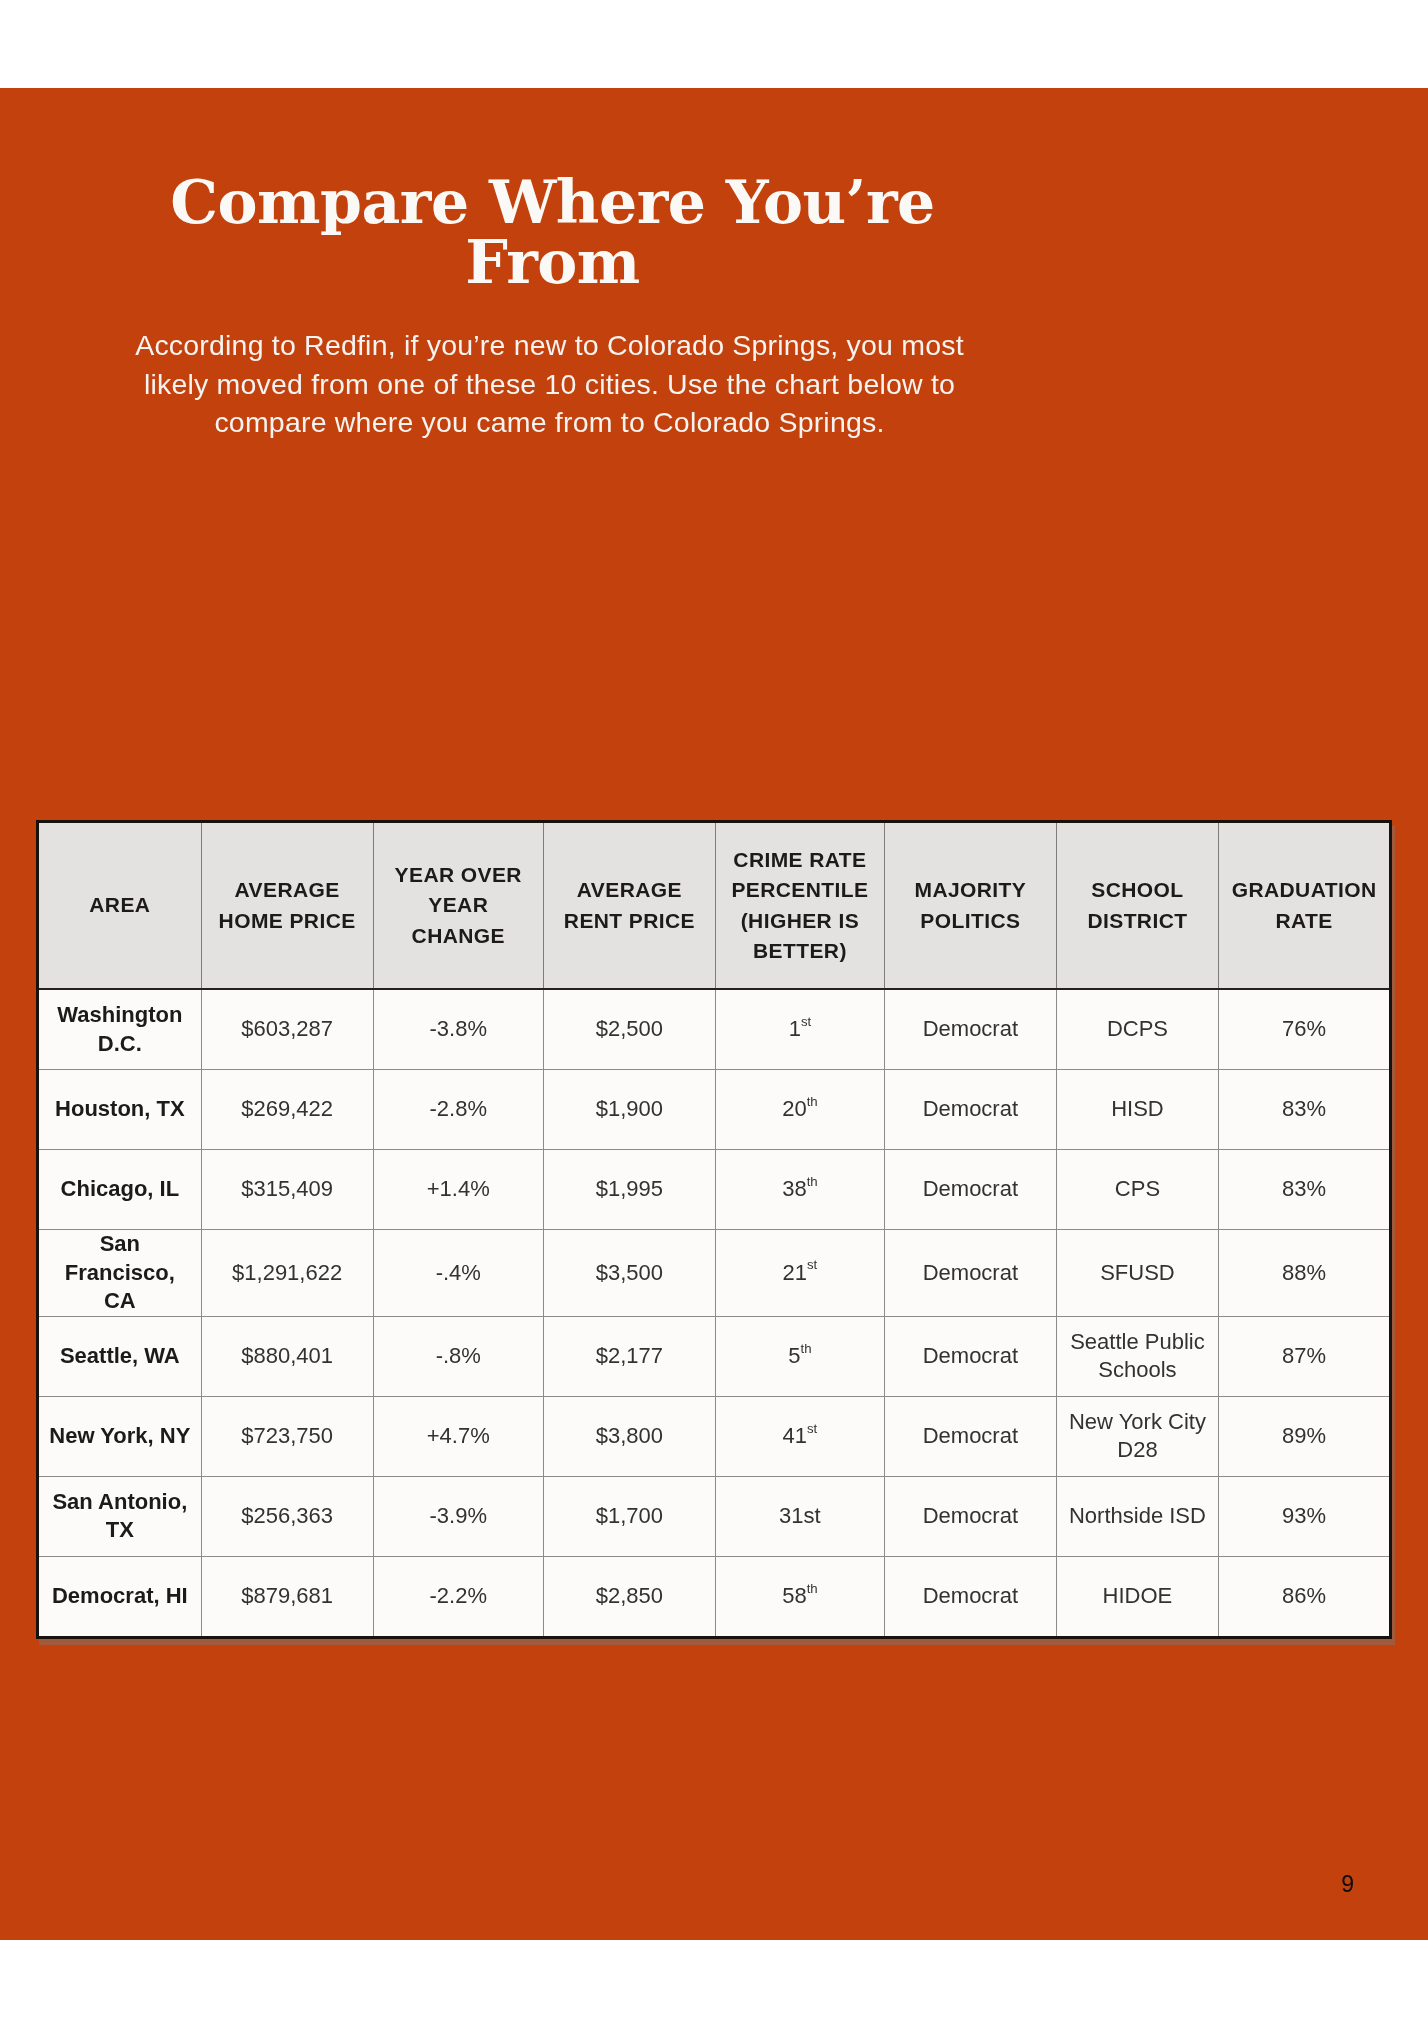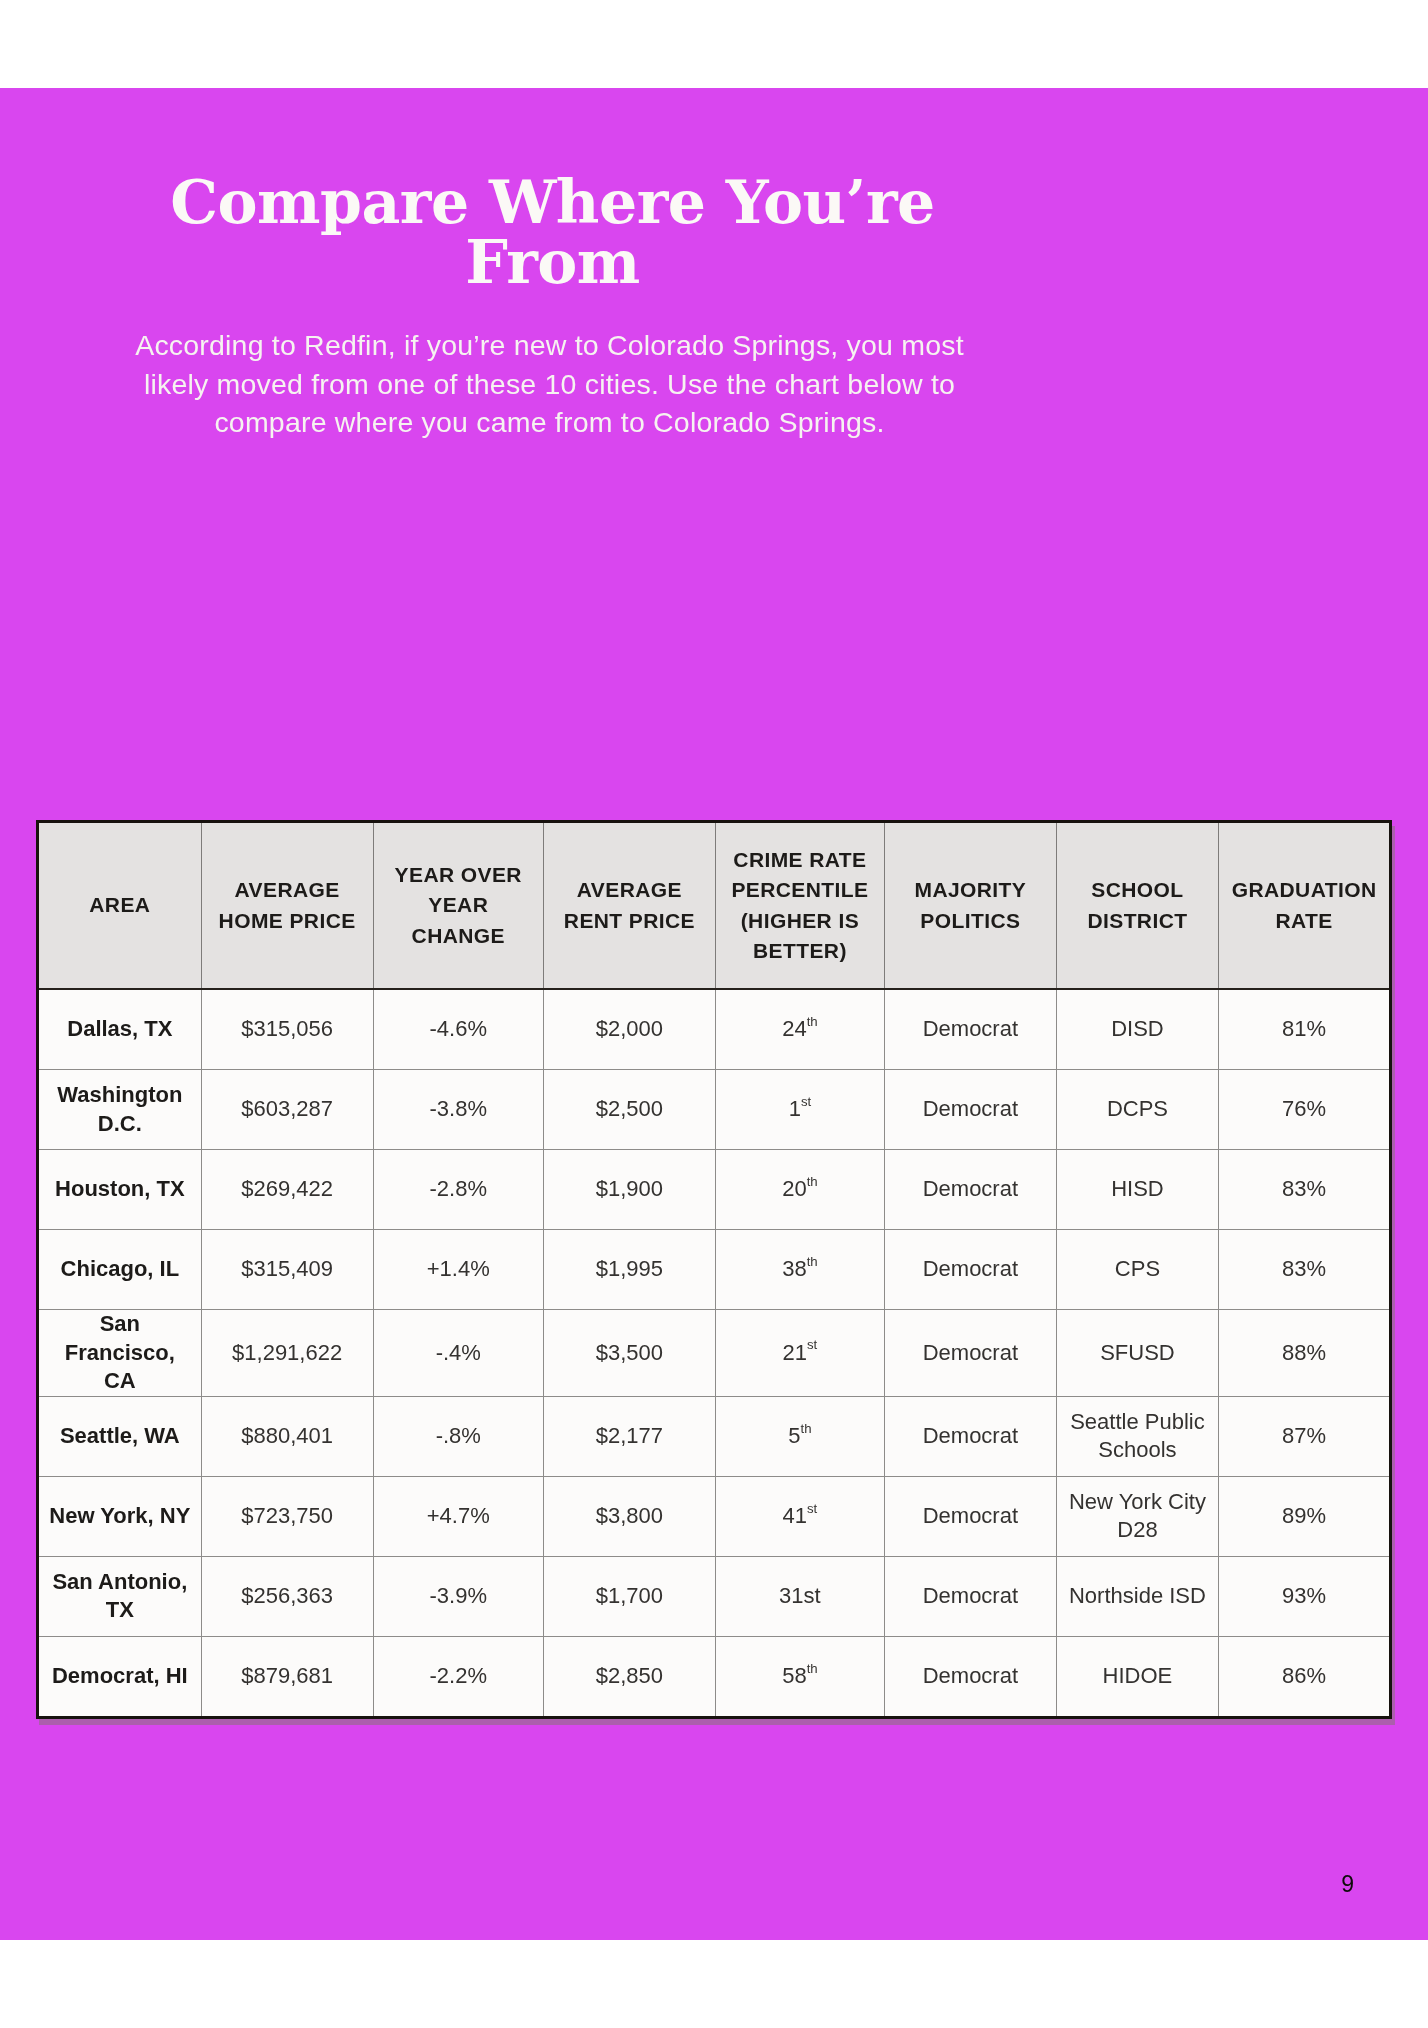--- a/index.html
+++ b/index.html
@@ -7,21 +7,21 @@
     position:relative;
     width:1428px; height:2028px;
     background:#ffffff;
     overflow:hidden;
     font-family:"Liberation Sans", sans-serif;
   }
   .dark-panel {
     position:absolute;
     left:0; top:88px;
     width:1428px; height:1852px;
-    background:#d946ef;
+    background:#c2410c;
   }
   .page-title {
     position:absolute;
     left:110px; top:84px;
     width:885px;
     margin:0;
     text-align:center;
     font-family:"DejaVu Serif", serif;
     font-weight:700;
     font-size:60px;
@@ -131,30 +131,20 @@
           <th>MAJORITY
 POLITICS</th>
           <th>SCHOOL
 DISTRICT</th>
           <th>GRADUATION
 RATE</th>
         </tr>
       </thead>
       <tbody id="table-body">
           <tr>
-            <td class="area"><span>Dallas, TX</span></td>
-            <td><span>$315,056</span></td>
-            <td><span>-4.6%</span></td>
-            <td><span>$2,000</span></td>
-            <td><span>24</span><sup>th</sup></td>
-            <td><span>Democrat</span></td>
-            <td><span>DISD</span></td>
-            <td><span>81%</span></td>
-          </tr>
-          <tr>
             <td class="area"><span>Washington D.C.</span></td>
             <td><span>$603,287</span></td>
             <td><span>-3.8%</span></td>
             <td><span>$2,500</span></td>
             <td><span>1</span><sup>st</sup></td>
             <td><span>Democrat</span></td>
             <td><span>DCPS</span></td>
             <td><span>76%</span></td>
           </tr>
           <tr>

